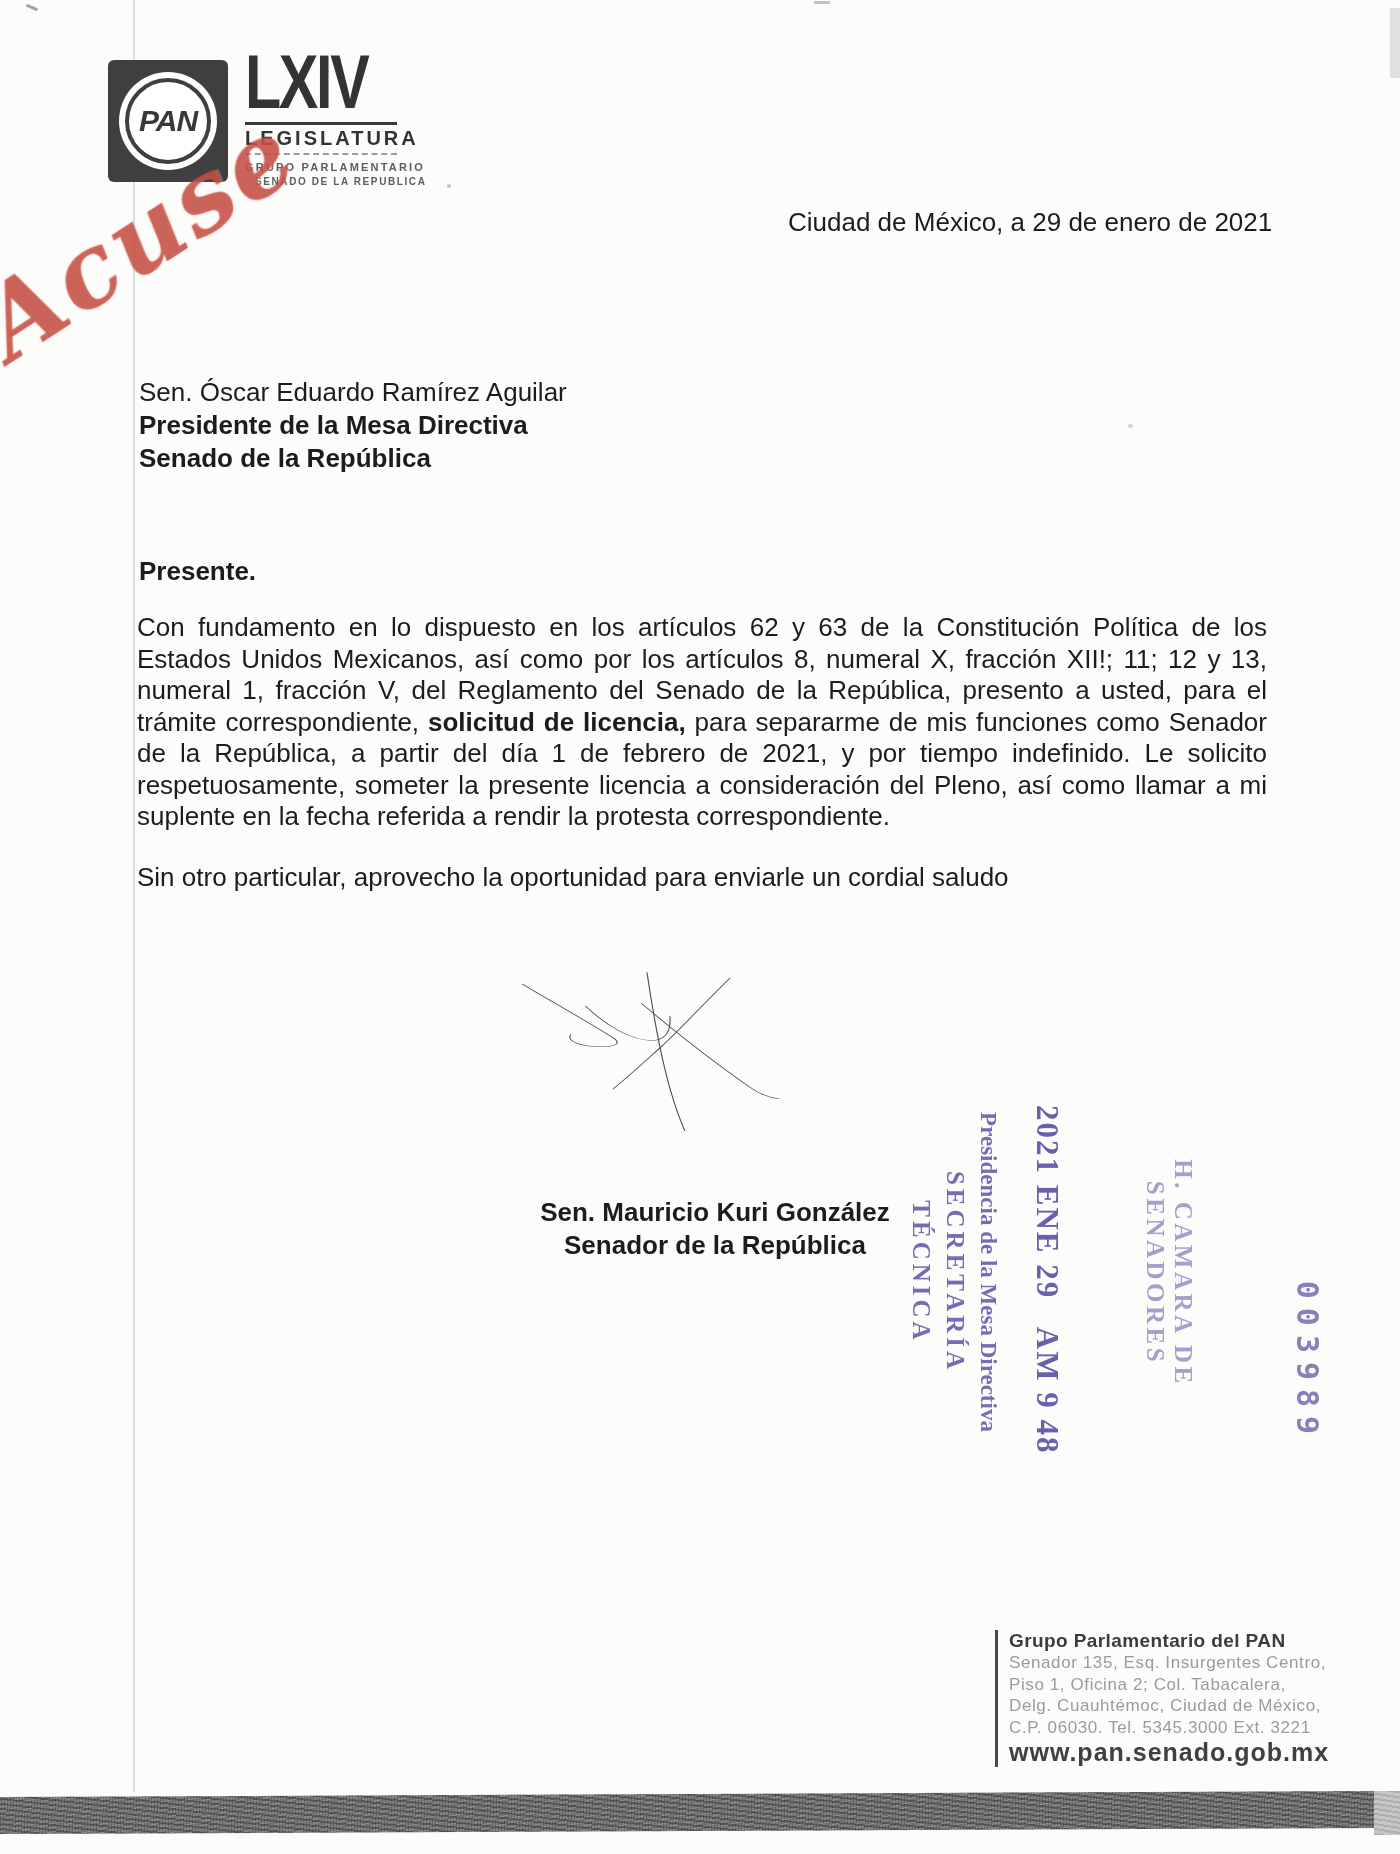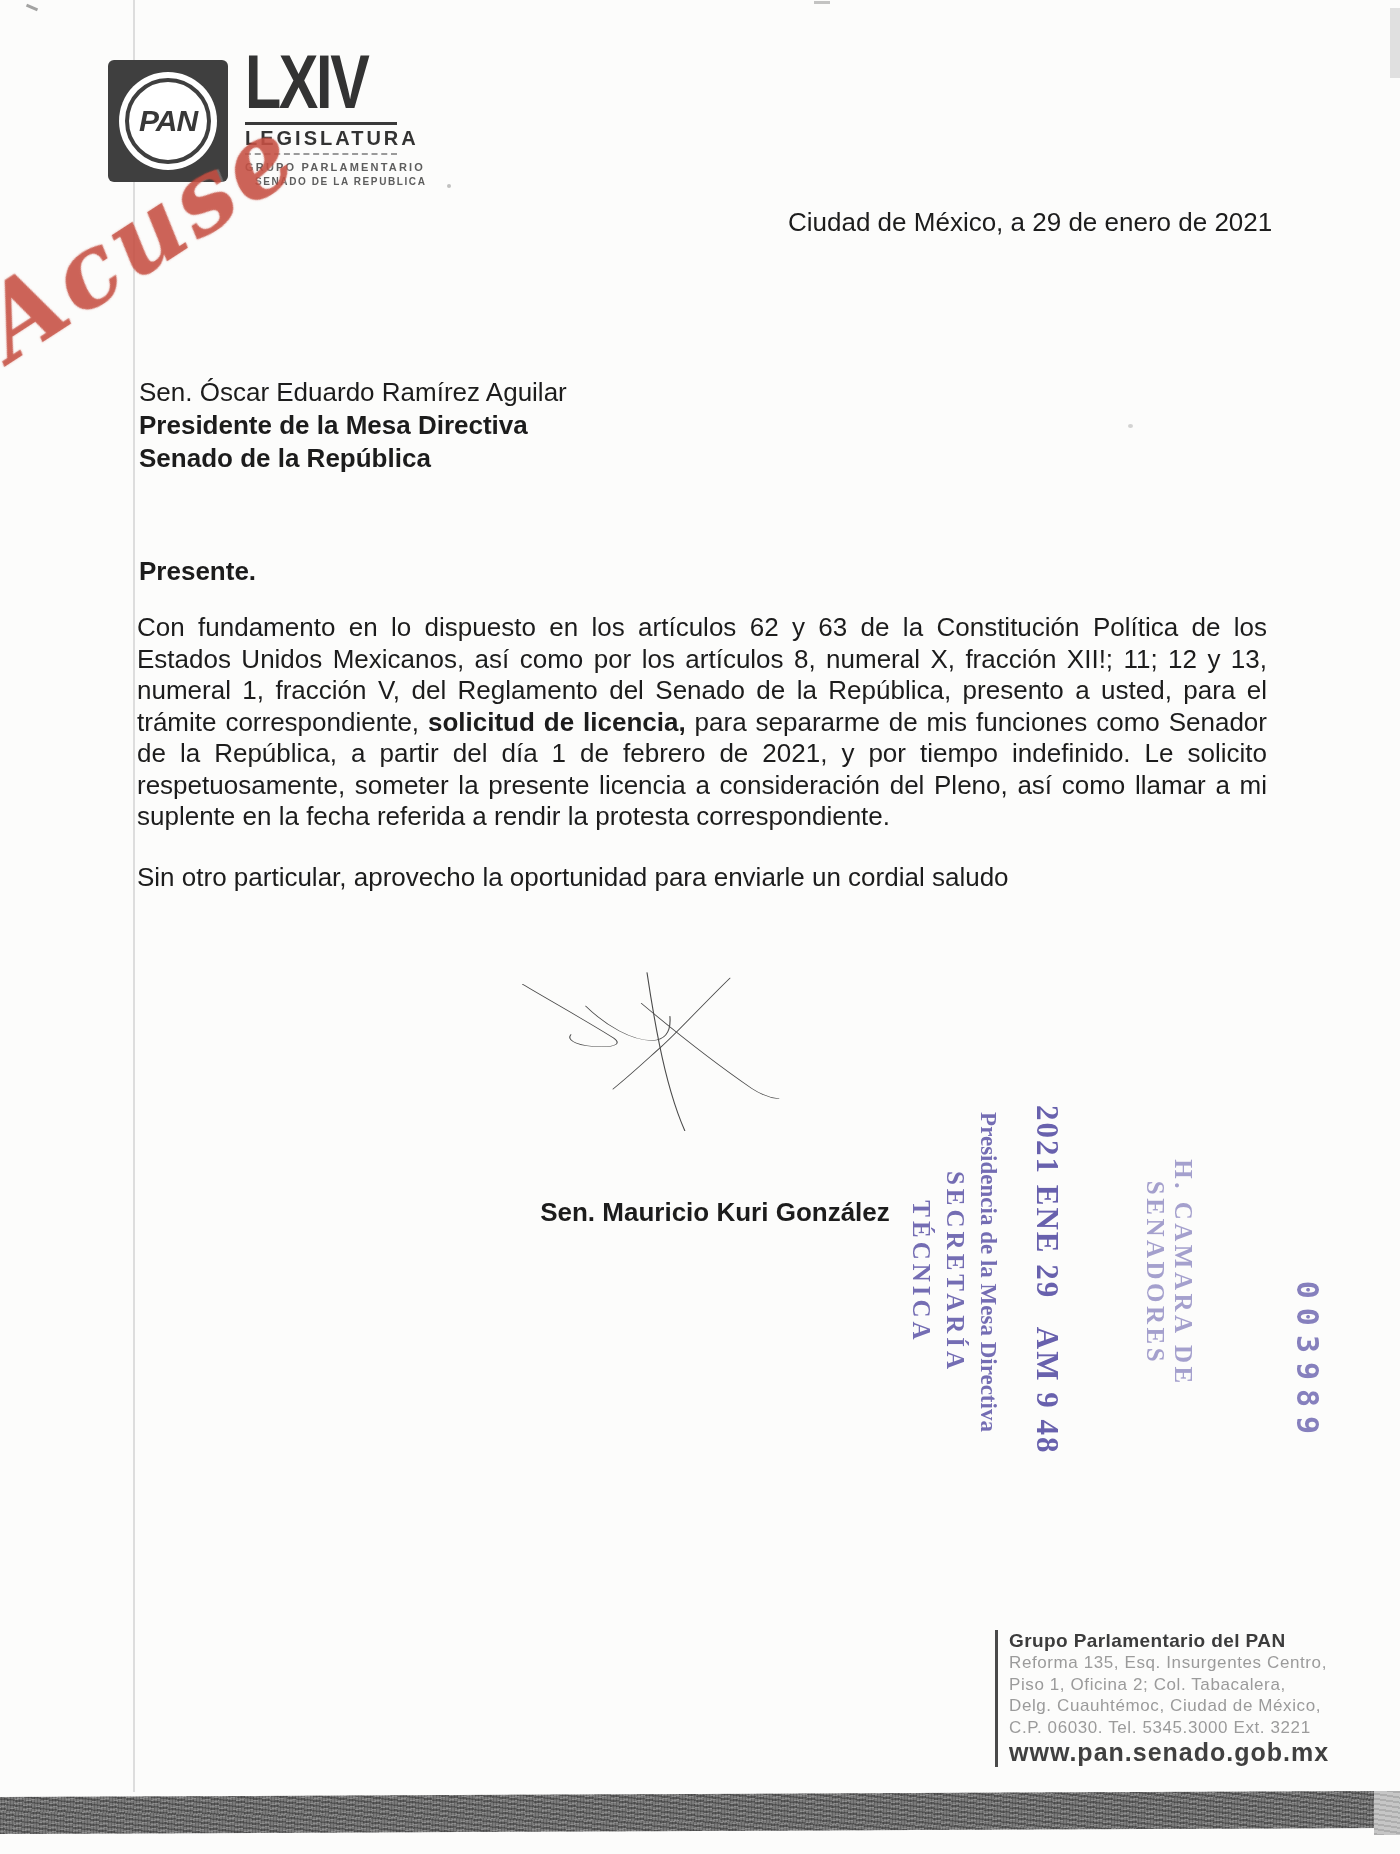--- a/index.html
+++ b/index.html
@@ -139,33 +139,34 @@
       <path d="M598,1030 C650,1085 710,1145 745,1185 C757,1200 750,1210 725,1210 C690,1210 668,1193 676,1175"></path>
       <path d="M700,1093 C733,1150 775,1193 808,1192 C830,1190 838,1165 836,1122"></path>
       <path d="M799,996 C806,1080 813,1150 819,1203 C830,1300 846,1395 860,1452"></path>
       <path d="M933,1012 C888,1090 850,1165 822,1210 C800,1245 772,1292 744,1332"></path>
       <path d="M790,1085 C850,1175 915,1265 968,1330 C985,1350 1000,1358 1012,1360"></path>
     </g>
   </svg>
 
   <div class="abs sig-name">
     <div>Sen. Mauricio Kuri González</div>
+    <div>Senador de la República</div>
   </div>
 
   <div class="abs ink stamp-received">
     <div class="l1">Presidencia de la Mesa Directiva</div>
     <div class="l2">SECRETARÍA TÉCNICA</div>
   </div>
   <div class="abs ink stamp-datetime">2021 ENE 29   AM 9 48</div>
   <div class="abs ink stamp-chamber">H. CAMARA DE SENADORES</div>
   <div class="abs ink stamp-folio">003989</div>
 
   <div class="abs footer">
     <div class="footer-title">Grupo Parlamentario del PAN</div>
-    <div class="footer-line">Reforma 135, Esq. Insurgentes Centro,</div>
+    <div class="footer-line">Senador 135, Esq. Insurgentes Centro,</div>
     <div class="footer-line">Piso 1, Oficina 2; Col. Tabacalera,</div>
     <div class="footer-line">Delg. Cuauhtémoc, Ciudad de México,</div>
     <div class="footer-line">C.P. 06030. Tel. 5345.3000 Ext. 3221</div>
     <div class="footer-web">www.pan.senado.gob.mx</div>
   </div>
 
   <div class="abs bottom-bar"></div>
   <div class="abs bottom-bar-right"></div>
 
 </div>

